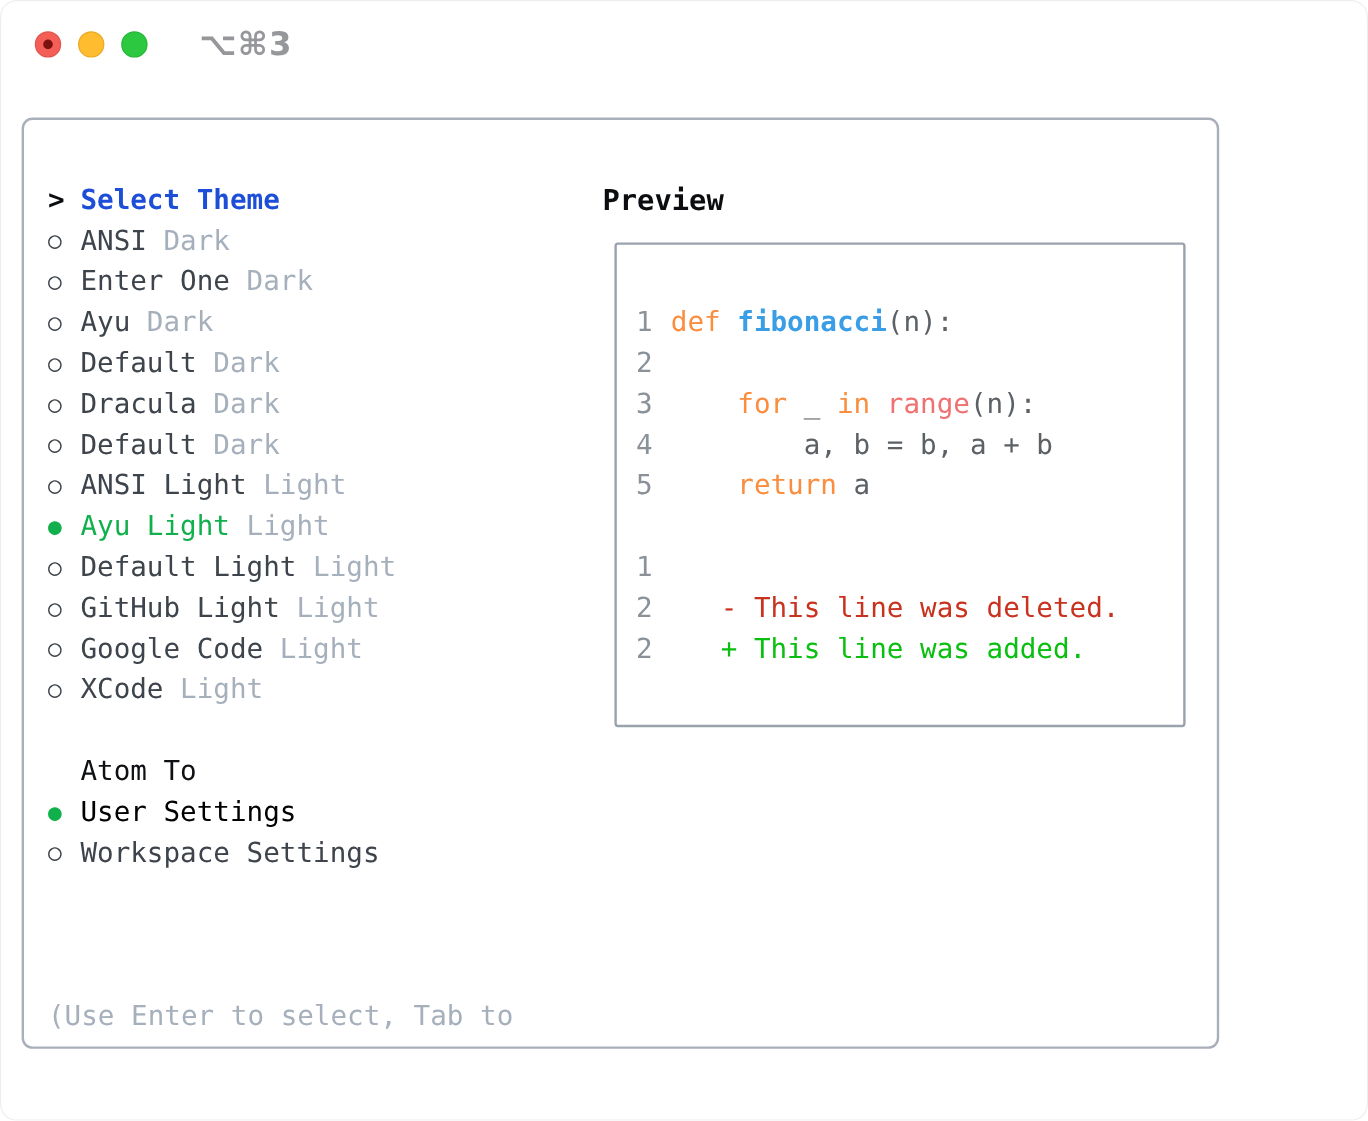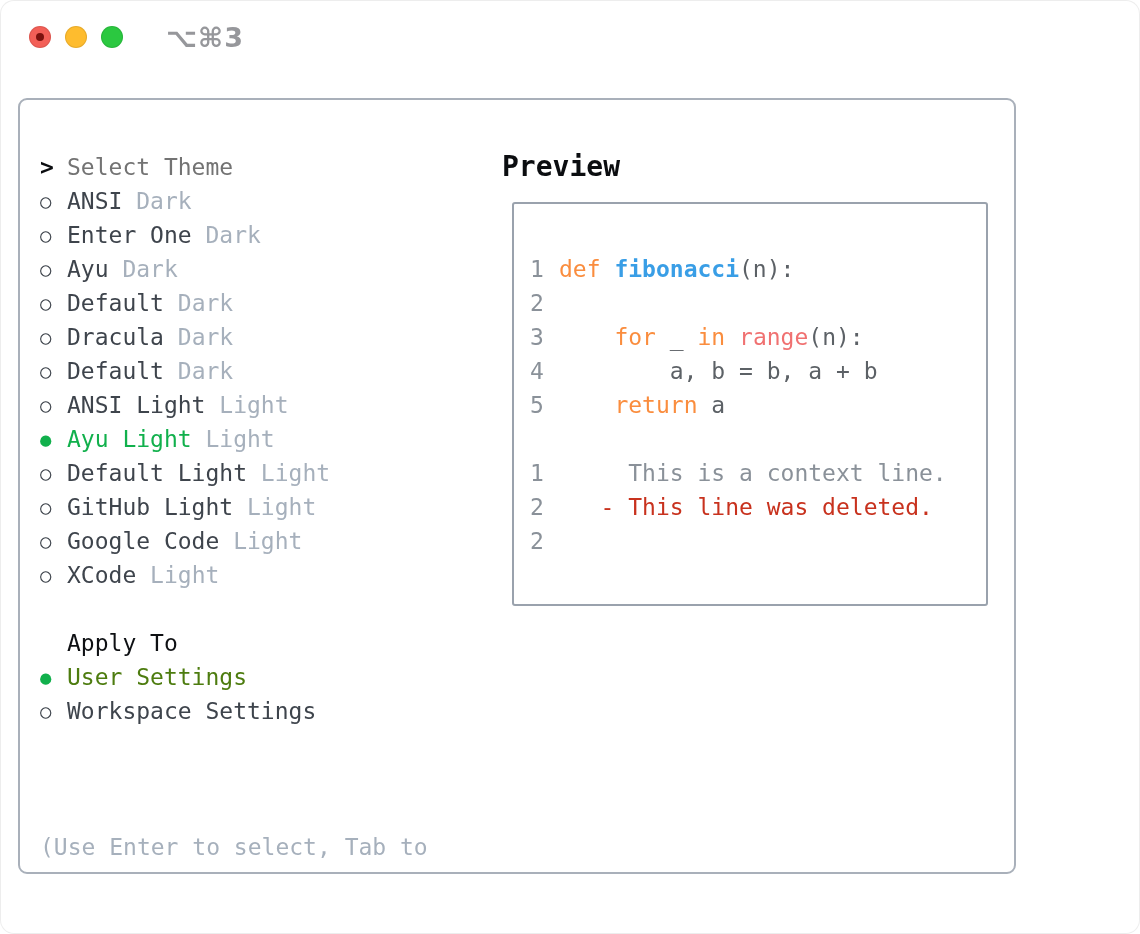--- a/index.html
+++ b/index.html
@@ -21,27 +21,27 @@
   
   .panel{position:absolute;left:18px;top:98px;width:994px;height:772px;
          background:#fff;border:2px solid #a9b0ba;border-radius:9px;}
   
   .list{position:absolute;left:20px;top:50px;font-size:23px;}
   .row{display:flex;align-items:center;height:34px;white-space:pre;}
   .row .prefix{display:inline-block;width:27px;flex:0 0 27px;color:#3e444c;}
   .row .prefix.hdr{font-weight:bold;color:#0b0d10;}
   .row .bullet{font-size:19px;line-height:34px;}
   .row .name{color:#3e444c;}
-  .row.header .name{font-weight:normal;color:#737373;}
+  .row.header .name{font-weight:bold;color:#1d4ed8;}
   .row .variant{color:#a6b0bc;}
   .hint{position:absolute;left:20px;top:662px;font-size:23px;line-height:34px;
         color:#a6b0bc;white-space:pre;}
   
   .preview-title{position:absolute;left:482px;top:50px;height:34px;line-height:34px;
-        font-size:28px;font-weight:bold;color:#0b0d10;}
+        font-size:24px;font-weight:bold;color:#0b0d10;}
   .preview-box{position:absolute;left:492px;top:102px;width:472px;height:400px;
         border:2px solid #9aa2ad;border-radius:3px;background:#fff;}
   .code{position:absolute;left:16px;top:48px;font-size:23px;}
   .codeline{display:flex;height:34px;align-items:center;white-space:pre;}
   .codeline .lnum{display:inline-block;width:15px;flex:0 0 15px;margin-right:14px;
         color:#8a9199;}
   .codeline .toks{white-space:pre;}
 </style>
 </head>
 <body>
@@ -65,40 +65,40 @@
         <div class="row"><span class="prefix bullet" style="color: rgb(62, 68, 76);">○</span><span class="name">Default</span><span class="variant"> Dark</span></div>
         <div class="row"><span class="prefix bullet" style="color: rgb(62, 68, 76);">○</span><span class="name">Dracula</span><span class="variant"> Dark</span></div>
         <div class="row"><span class="prefix bullet" style="color: rgb(62, 68, 76);">○</span><span class="name">Default</span><span class="variant"> Dark</span></div>
         <div class="row"><span class="prefix bullet" style="color: rgb(62, 68, 76);">○</span><span class="name">ANSI Light</span><span class="variant"> Light</span></div>
         <div class="row"><span class="prefix bullet" style="color: rgb(17, 176, 76);">●</span><span class="name" style="color: rgb(17, 176, 76);">Ayu Light</span><span class="variant"> Light</span></div>
         <div class="row"><span class="prefix bullet" style="color: rgb(62, 68, 76);">○</span><span class="name">Default Light</span><span class="variant"> Light</span></div>
         <div class="row"><span class="prefix bullet" style="color: rgb(62, 68, 76);">○</span><span class="name">GitHub Light</span><span class="variant"> Light</span></div>
         <div class="row"><span class="prefix bullet" style="color: rgb(62, 68, 76);">○</span><span class="name">Google Code</span><span class="variant"> Light</span></div>
         <div class="row"><span class="prefix bullet" style="color: rgb(62, 68, 76);">○</span><span class="name">XCode</span><span class="variant"> Light</span></div>
         <div class="row"></div>
-        <div class="row"><span class="prefix"></span><span class="name" style="color: rgb(14, 16, 19);">Apply To</span></div>
-        <div class="row"><span class="prefix bullet" style="color: rgb(17, 176, 76);">●</span><span class="name" style="color: #4d7c0f;">User Settings</span></div>
+        <div class="row"><span class="prefix"></span><span class="name" style="color: rgb(14, 16, 19);">Atom To</span></div>
+        <div class="row"><span class="prefix bullet" style="color: rgb(17, 176, 76);">●</span><span class="name" style="color: #000000;">User Settings</span></div>
         <div class="row"><span class="prefix bullet" style="color: rgb(62, 68, 76);">○</span><span class="name">Workspace Settings</span></div>
       </div>
 
     <div class="hint">
       <div>(Use Enter to select, Tab to</div>
       <div>change focus)</div>
     </div>
 
     <div class="preview-title">Preview</div>
 
     <div class="preview-box">
       <div class="code" id="code-block">
           <div class="codeline"><span class="lnum" style="color: rgb(138, 145, 153);">1</span><span class="toks"><span style="color: rgb(250, 141, 62);">def </span><span style="color: rgb(57, 158, 230); font-weight: bold;">fibonacci</span><span style="color: rgb(92, 97, 102);">(n):</span></span></div>
           <div class="codeline"><span class="lnum" style="color: rgb(138, 145, 153);">2</span></div>
           <div class="codeline"><span class="lnum" style="color: rgb(138, 145, 153);">3</span><span class="toks"><span style="color: rgb(92, 97, 102);">    </span><span style="color: rgb(250, 141, 62);">for</span><span style="color: rgb(92, 97, 102);"> _ </span><span style="color: rgb(250, 141, 62);">in</span><span style="color: rgb(92, 97, 102);"> </span><span style="color: rgb(240, 113, 113);">range</span><span style="color: rgb(92, 97, 102);">(n):</span></span></div>
           <div class="codeline"><span class="lnum" style="color: rgb(138, 145, 153);">4</span><span class="toks"><span style="color: rgb(92, 97, 102);">        a, b = b, a + b</span></span></div>
           <div class="codeline"><span class="lnum" style="color: rgb(138, 145, 153);">5</span><span class="toks"><span style="color: rgb(92, 97, 102);">    </span><span style="color: rgb(250, 141, 62);">return</span><span style="color: rgb(92, 97, 102);"> a</span></span></div>
           <div class="codeline"><span class="lnum" style="color: rgb(138, 145, 153);"></span><span class="toks"></span></div>
-          <div class="codeline"><span class="lnum" style="color: rgb(138, 145, 153);">1</span><span class="toks"><span style="color: rgb(138, 145, 153);">     This is a context line.</span></span></div>
+          <div class="codeline"><span class="lnum" style="color: rgb(138, 145, 153);">1</span></div>
           <div class="codeline"><span class="lnum" style="color: rgb(138, 145, 153);">2</span><span class="toks"><span style="color: rgb(200, 50, 30);">   - This line was deleted.</span></span></div>
-          <div class="codeline"><span class="lnum" style="color: rgb(138, 145, 153);">2</span></div>
+          <div class="codeline"><span class="lnum" style="color: rgb(138, 145, 153);">2</span><span class="toks"><span style="color: rgb(10, 191, 15);">   + This line was added.</span></span></div>
         </div>
     </div>
 
   </div>
 </div>
 
 </body></html>

